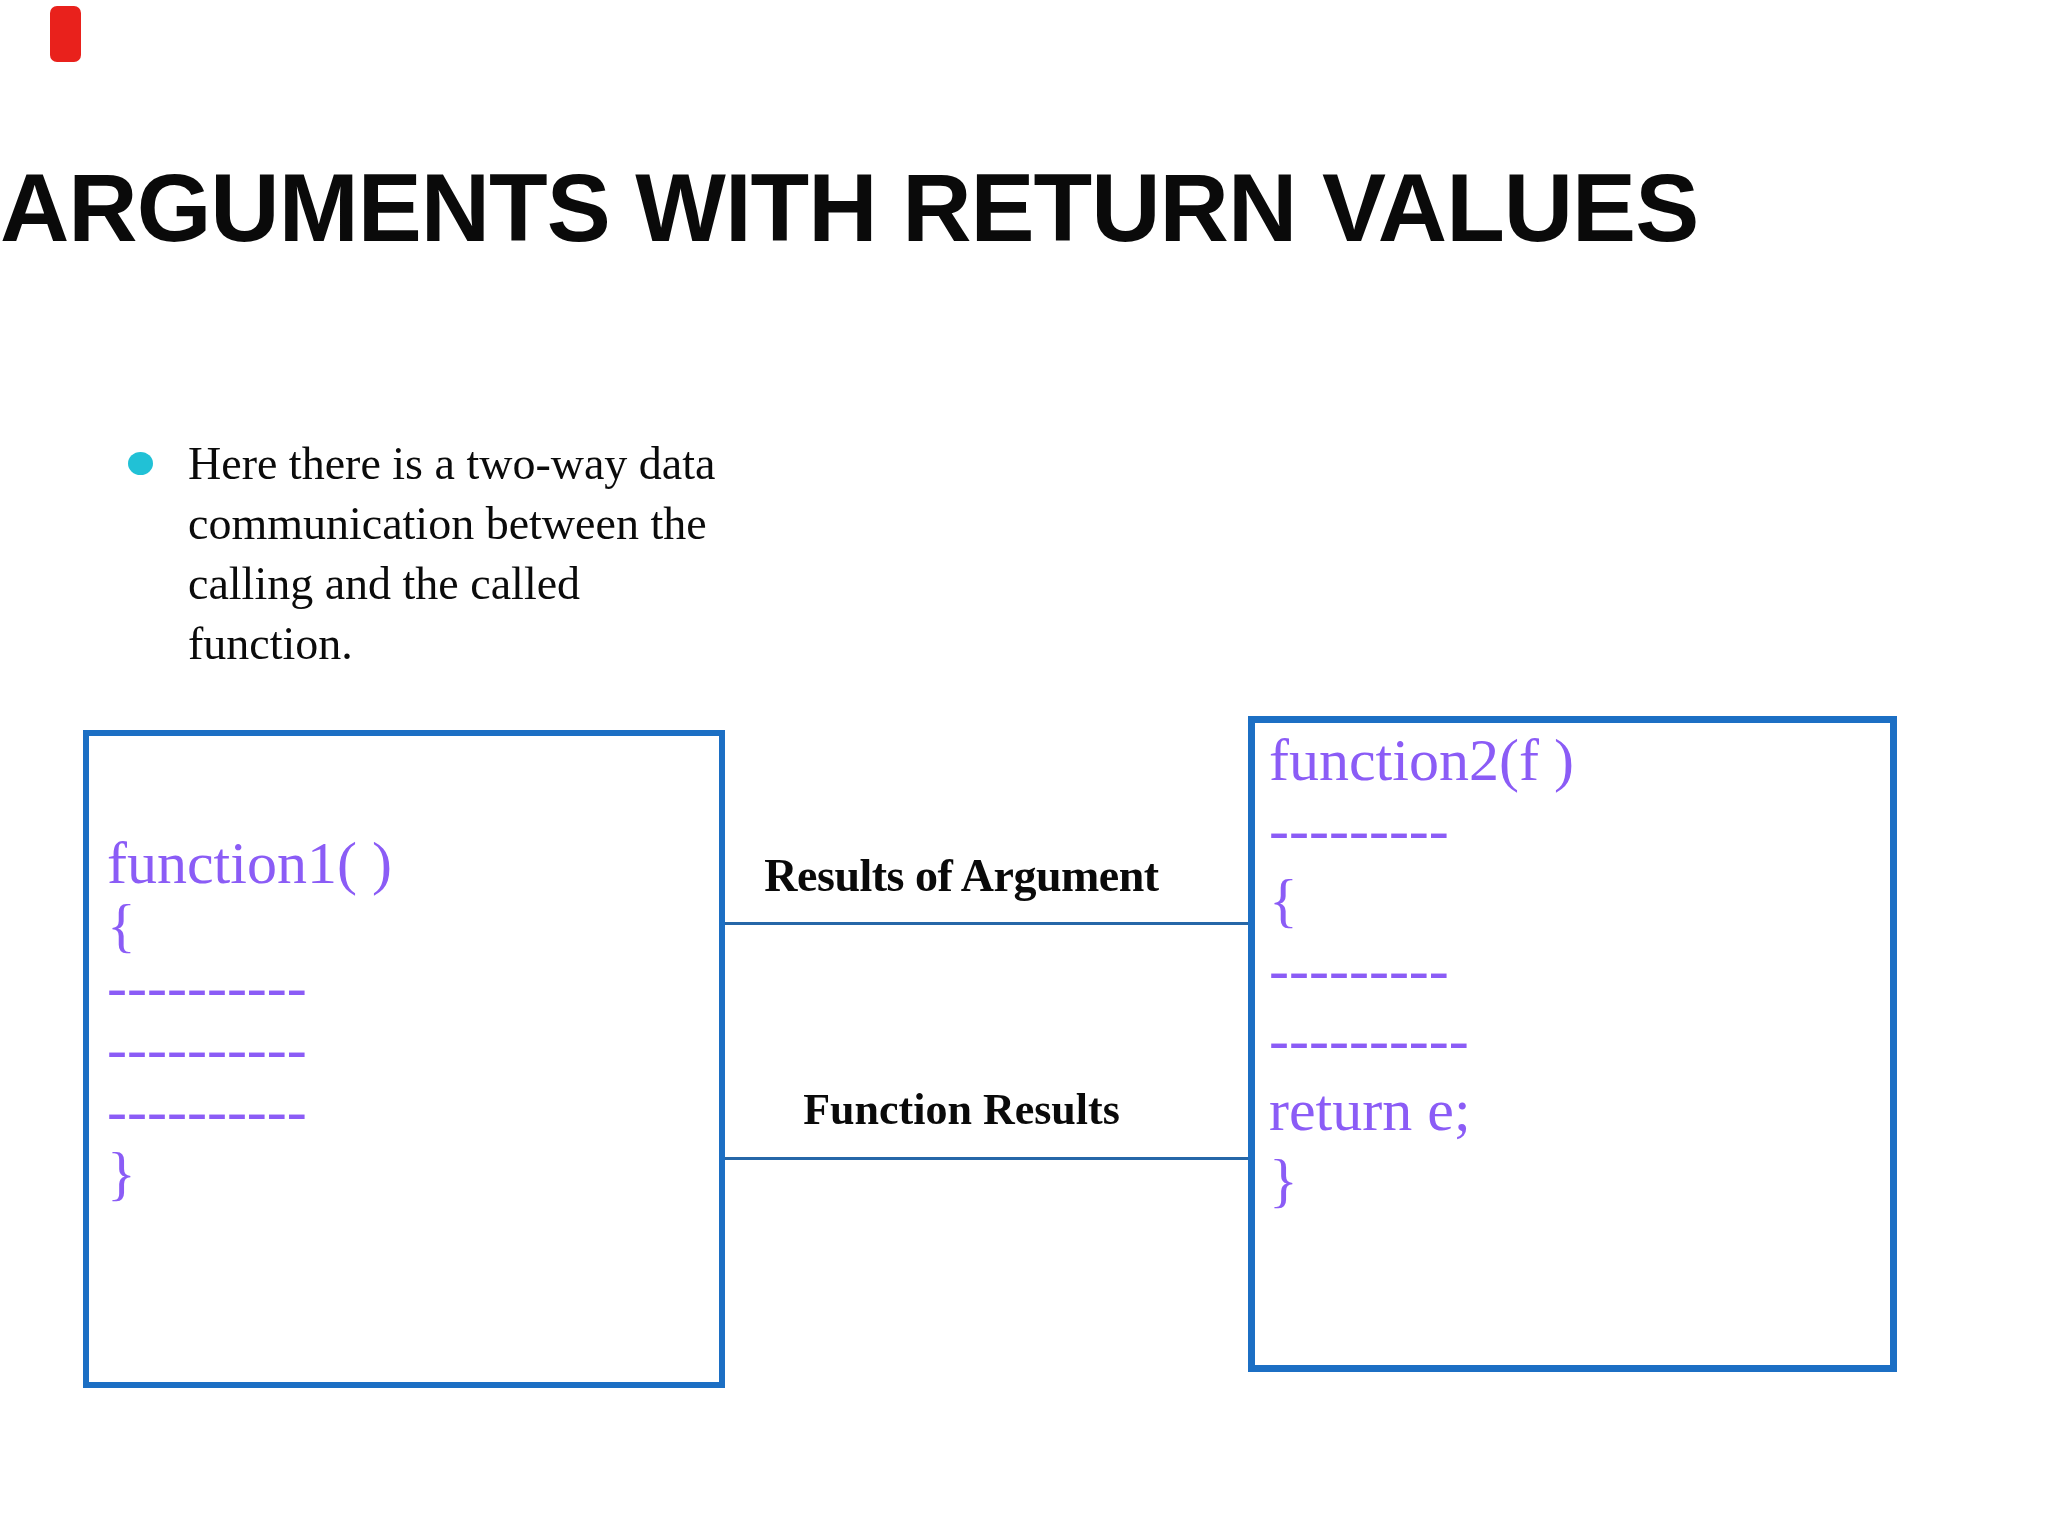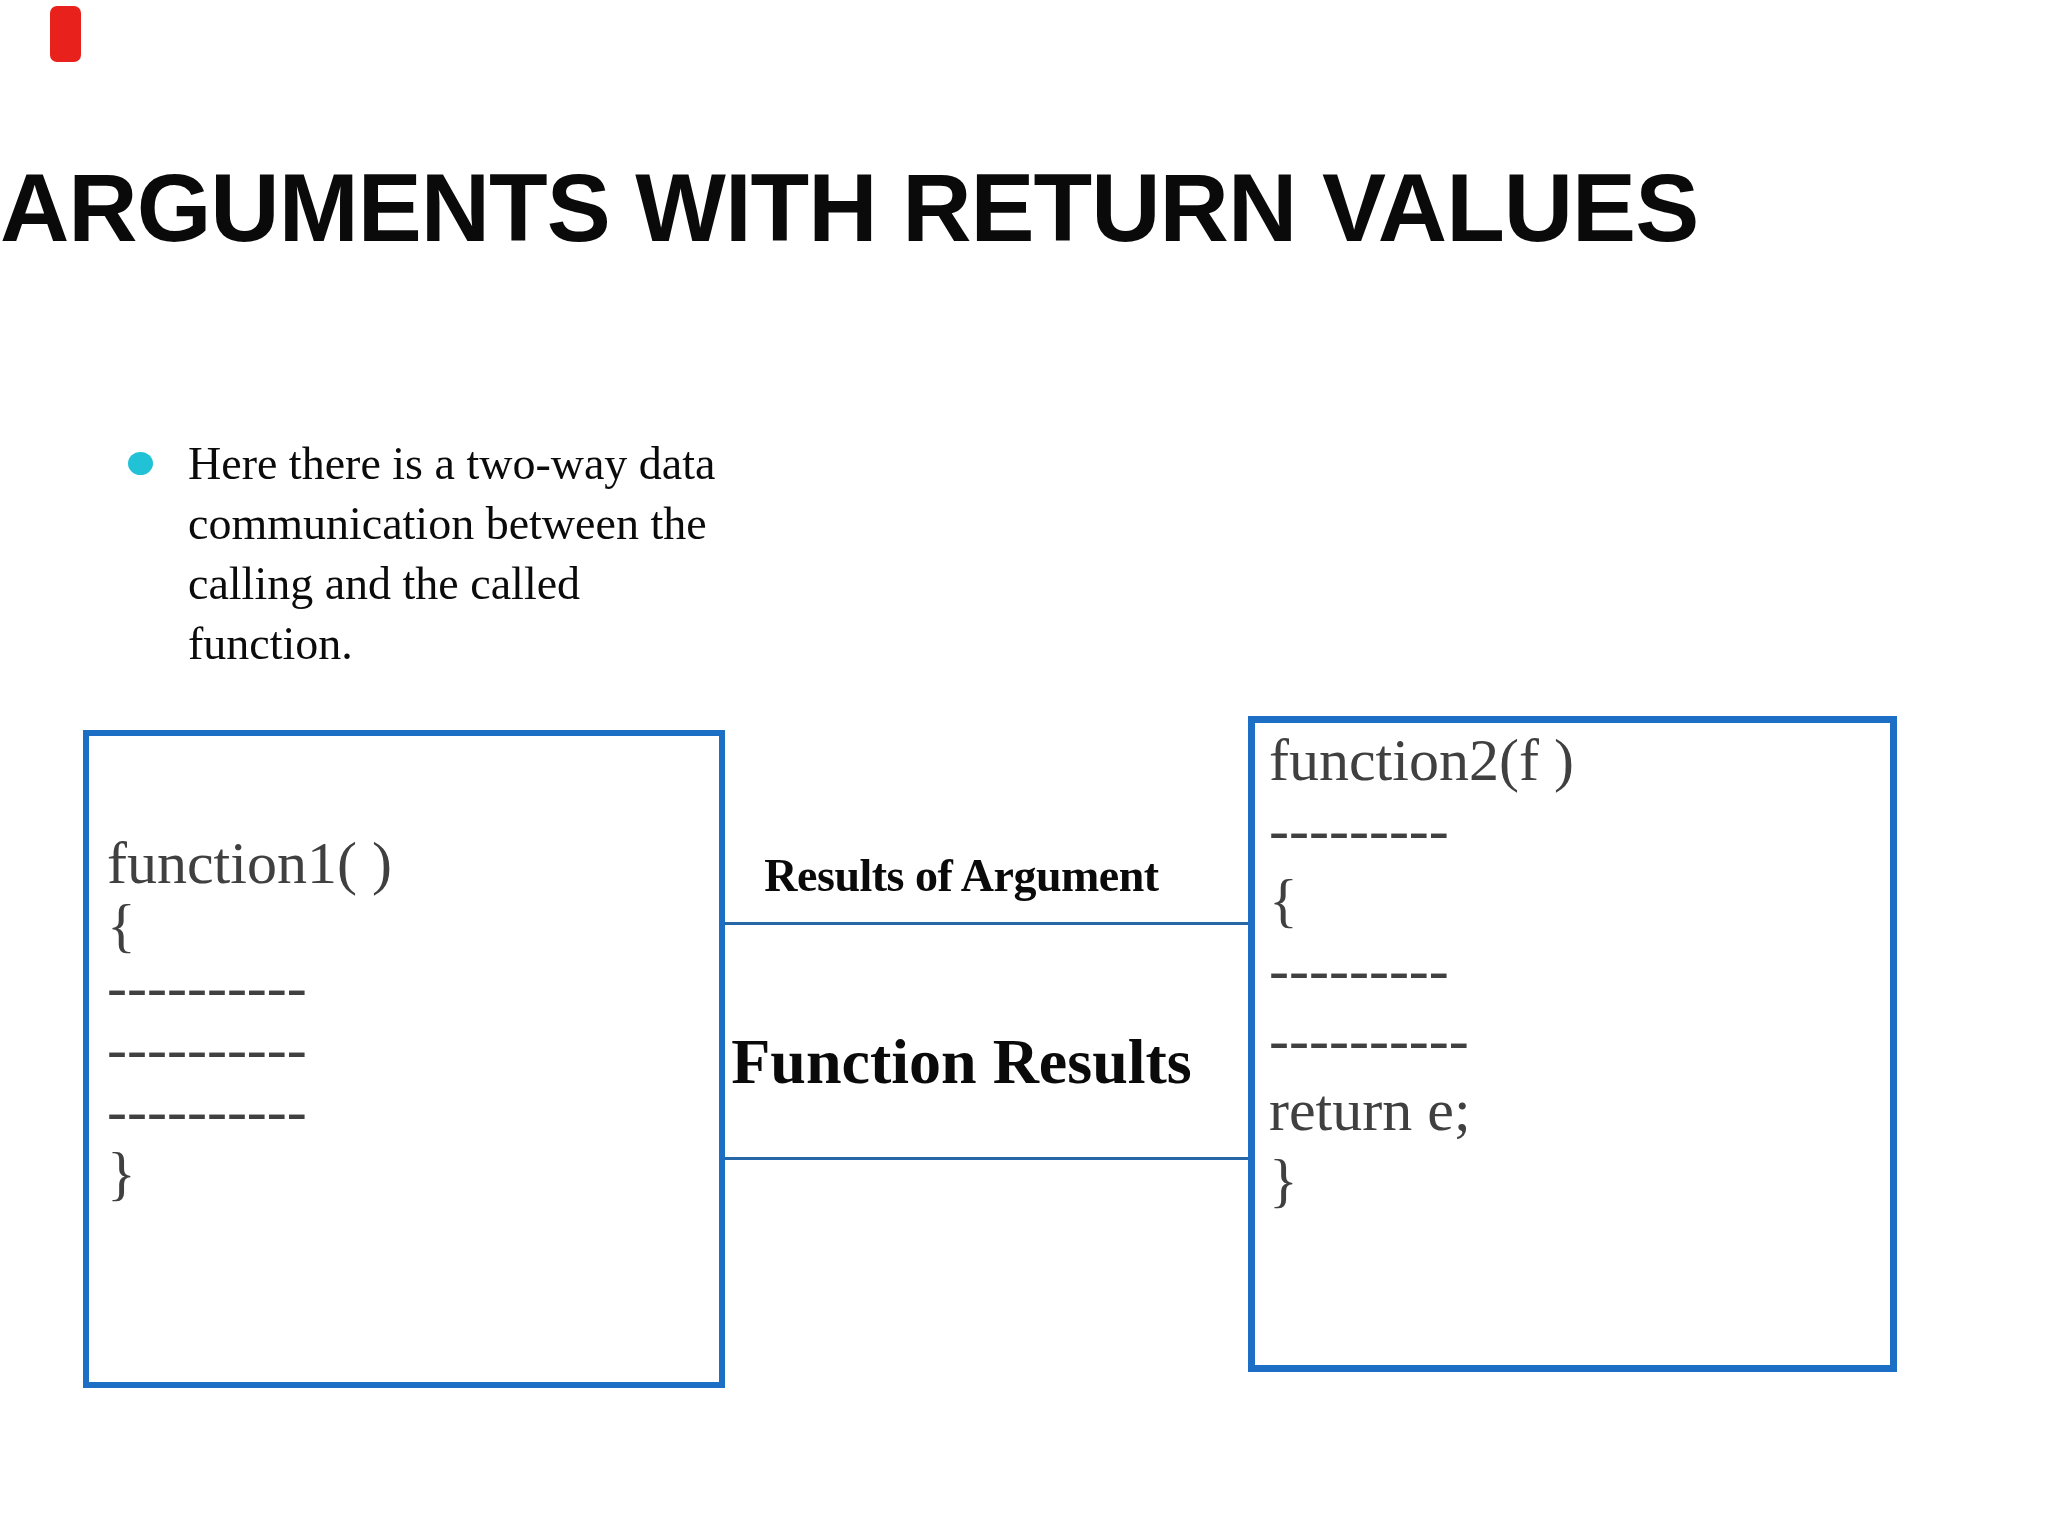--- a/index.html
+++ b/index.html
@@ -51,21 +51,21 @@
     line-height: 60px;
     color: #0b0b0b;
   }
 
   .diagram-box {
     position: absolute;
     box-sizing: border-box;
     border: 6px solid #1c6fc4;
     background: #ffffff;
     font-size: 60px;
-    color: #404040;
+    color: #8b5cf6;
   }
   .box-left {
     left: 83px; top: 730px;
     width: 642px; height: 658px;
     padding: 96px 10px 0 18px;
     line-height: 62px;
   }
   .box-right {
     left: 1248px; top: 716px;
     width: 649px; height: 656px;
@@ -94,22 +94,22 @@
     color: #0a0a0a;
     white-space: nowrap;
   }
   .label-top {
     top: 852px;
     font-size: 46px;
     line-height: 48px;
     letter-spacing: -0.5px;
   }
   .label-bottom {
-    top: 1034px;
-    font-size: 64px;
+    top: 1082px;
+    font-size: 44px;
     line-height: 56px;
   }
 </style>
 </head>
 <body>
 
 <div class="slide">
 
   <div class="red-marker"></div>
 

